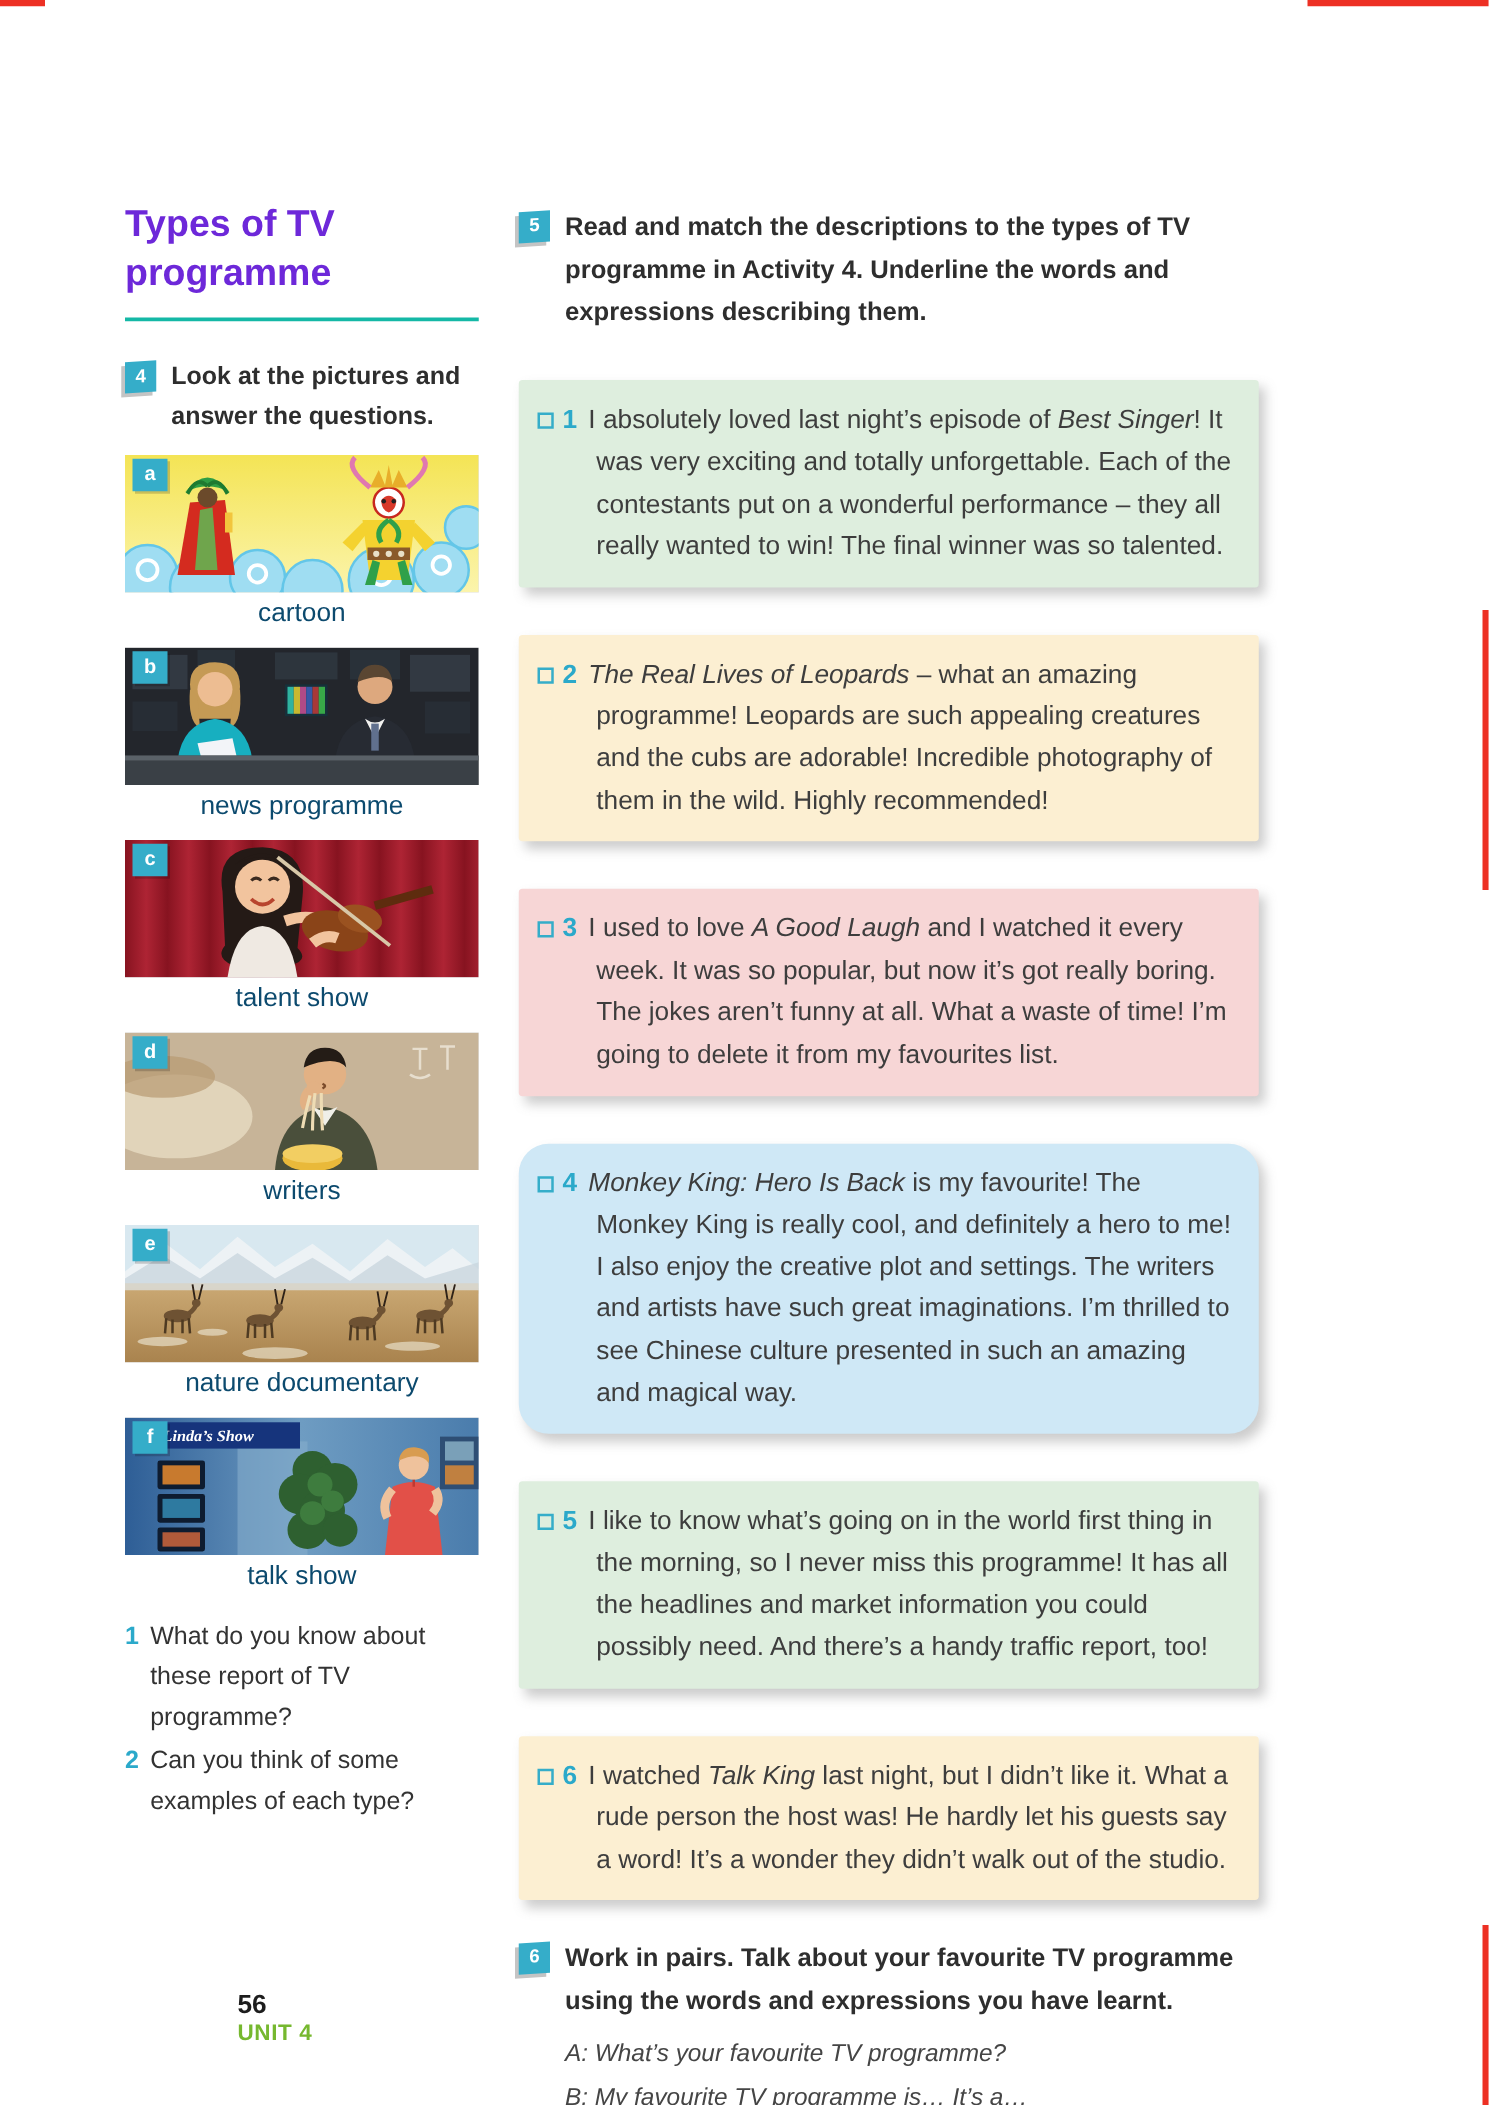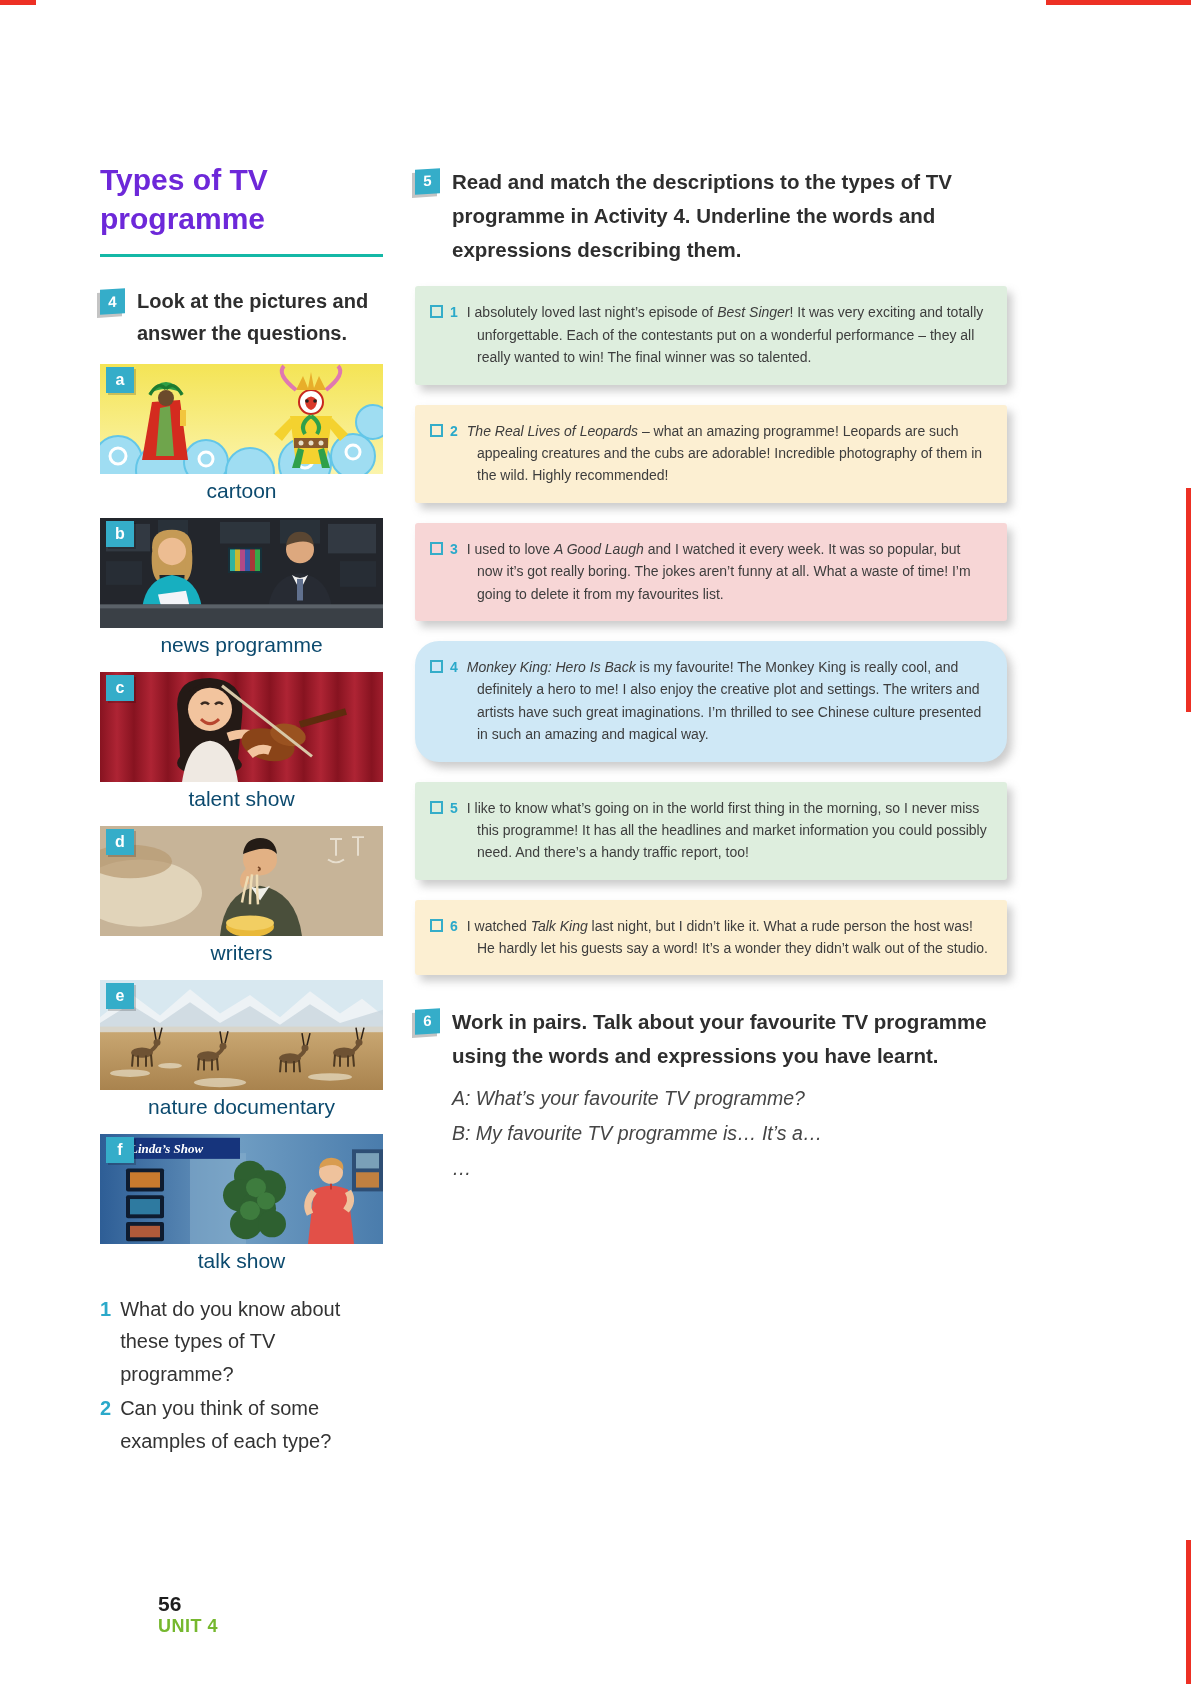--- a/index.html
+++ b/index.html
@@ -27,35 +27,35 @@
     box-shadow:2px 2px 0 rgba(0,0,0,0.18); }
   .pic-caption { text-align:center; color:#0c4a6e; font-size:21px; margin-top:5px; }
   .questions { margin-top:20px; font-size:20px; color:#333; }
   .q { display:flex; gap:9px; line-height:1.62; margin-bottom:2px; }
   .q-num { color:#2BA9CA; font-weight:bold; flex:0 0 auto; }
 
   
   .right-col { position:absolute; left:415px; top:165px; width:592px; }
   .act5-head, .act6-head { display:flex; gap:12px; align-items:flex-start;
     font-weight:bold; font-size:20.5px; color:#2e2e2e; line-height:1.65; }
-  .desc-box { border-radius:3px; padding:15px 18px 16px 15px; margin-top:20px;
-    box-shadow:5px 6px 9px rgba(110,110,110,0.35); font-size:14px; color:#3d3d3d; }
+  .desc-box { border-radius:3px; padding:15px 18px 16px 15px; margin-top:38px;
+    box-shadow:5px 6px 9px rgba(110,110,110,0.35); font-size:21px; color:#3d3d3d; }
   .desc-inner { padding-left:47px; text-indent:-47px; line-height:1.6; }
   .cb { display:inline-block; width:13px; height:13px; border:2px solid #35ADC9;
     margin-right:7px; vertical-align:-1px; background:transparent; }
   .inum { color:#2BA9CA; font-weight:bold; margin-right:9px; }
   .it { font-style:italic; }
   .act6-wrap { margin-top:30px; }
   .dialogue { margin-top:8px; padding-left:37px; font-style:italic; color:#454545;
     font-size:19.5px; line-height:1.8; }
 
   
   .footer { position:absolute; left:100px; top:1592px; display:flex; align-items:baseline;flex-direction:column; }
   .page-num { font-size:21px; font-weight:bold; color:#1d1d1d; }
-  .unit-label { color:#76B82F; font-weight:bold; font-size:18px; margin-left:58px;
+  .unit-label { color:#76B82F; font-weight:bold; font-size:18px; margin-left:90px;
     letter-spacing:0.5px; }
 </style>
 </head>
 <body>
 
 <div class="edge-mark" style="left: 0px; top: 0px; width: 36px; height: 5px; background: rgb(237, 48, 36);"></div>
 <div class="edge-mark" style="left: 1046px; top: 0px; width: 145px; height: 5px; background: rgb(237, 48, 36);"></div>
 <div class="edge-mark" style="left: 1186px; top: 488px; width: 5px; height: 224px; background: rgb(237, 48, 36);"></div>
 <div class="edge-mark" style="left: 1186px; top: 1540px; width: 5px; height: 144px; background: rgb(237, 48, 36);"></div>
 
@@ -333,21 +333,21 @@
         </g>
       </svg>
       <span class="pic-letter">f</span>
     </div>
     <div class="pic-caption">talk show</div>
   </div>
 
   <div class="questions">
     <div class="q">
       <span class="q-num">1</span>
-      <span>What do you know about these types of TV programme?</span>
+      <span>What do you know about these report of TV programme?</span>
     </div>
     <div class="q">
       <span class="q-num">2</span>
       <span>Can you think of some examples of each type?</span>
     </div>
   </div>
 </div>
 
 <div class="right-col">
 

